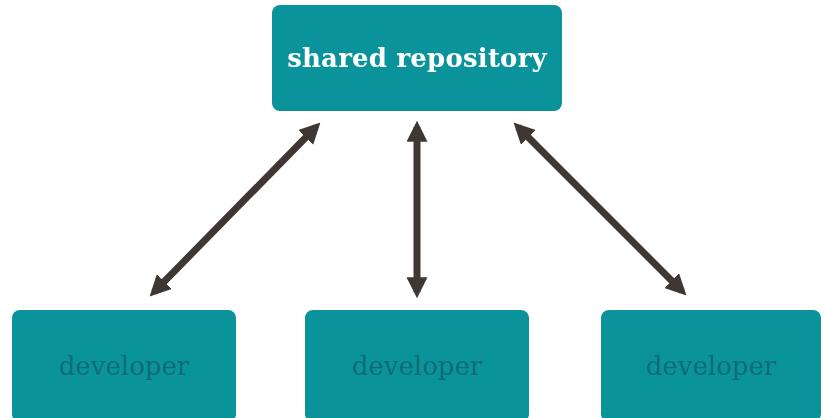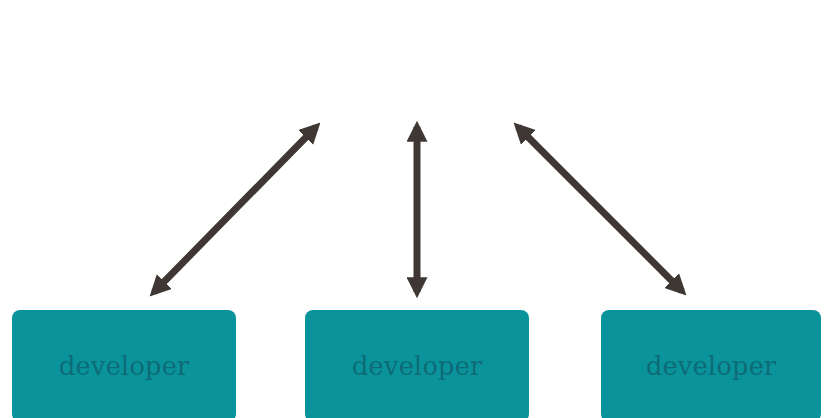--- a/index.html
+++ b/index.html
@@ -62,20 +62,23 @@
     stroke: var(--arrow);
     stroke-width: 7;
   }
   .arrowhead-shape { fill: var(--arrow); }
 </style>
 </head>
 <body>
 
 <div class="canvas">
 
+  <div class="box top-box">
+    <span class="label">shared repository</span>
+  </div>
 
   <svg class="arrow-layer" viewBox="0 0 830 418" xmlns="http://www.w3.org/2000/svg">
     <defs>
       <marker id="head-end" viewBox="0 0 10 10" refX="7" refY="5" markerWidth="3" markerHeight="3" orient="auto" markerUnits="strokeWidth">
         <path class="arrowhead-shape" d="M 0 0 L 10 5 L 0 10 z"></path>
       </marker>
       <marker id="head-start" viewBox="0 0 10 10" refX="7" refY="5" markerWidth="3" markerHeight="3" orient="auto-start-reverse" markerUnits="strokeWidth">
         <path class="arrowhead-shape" d="M 0 0 L 10 5 L 0 10 z"></path>
       </marker>
     </defs>

